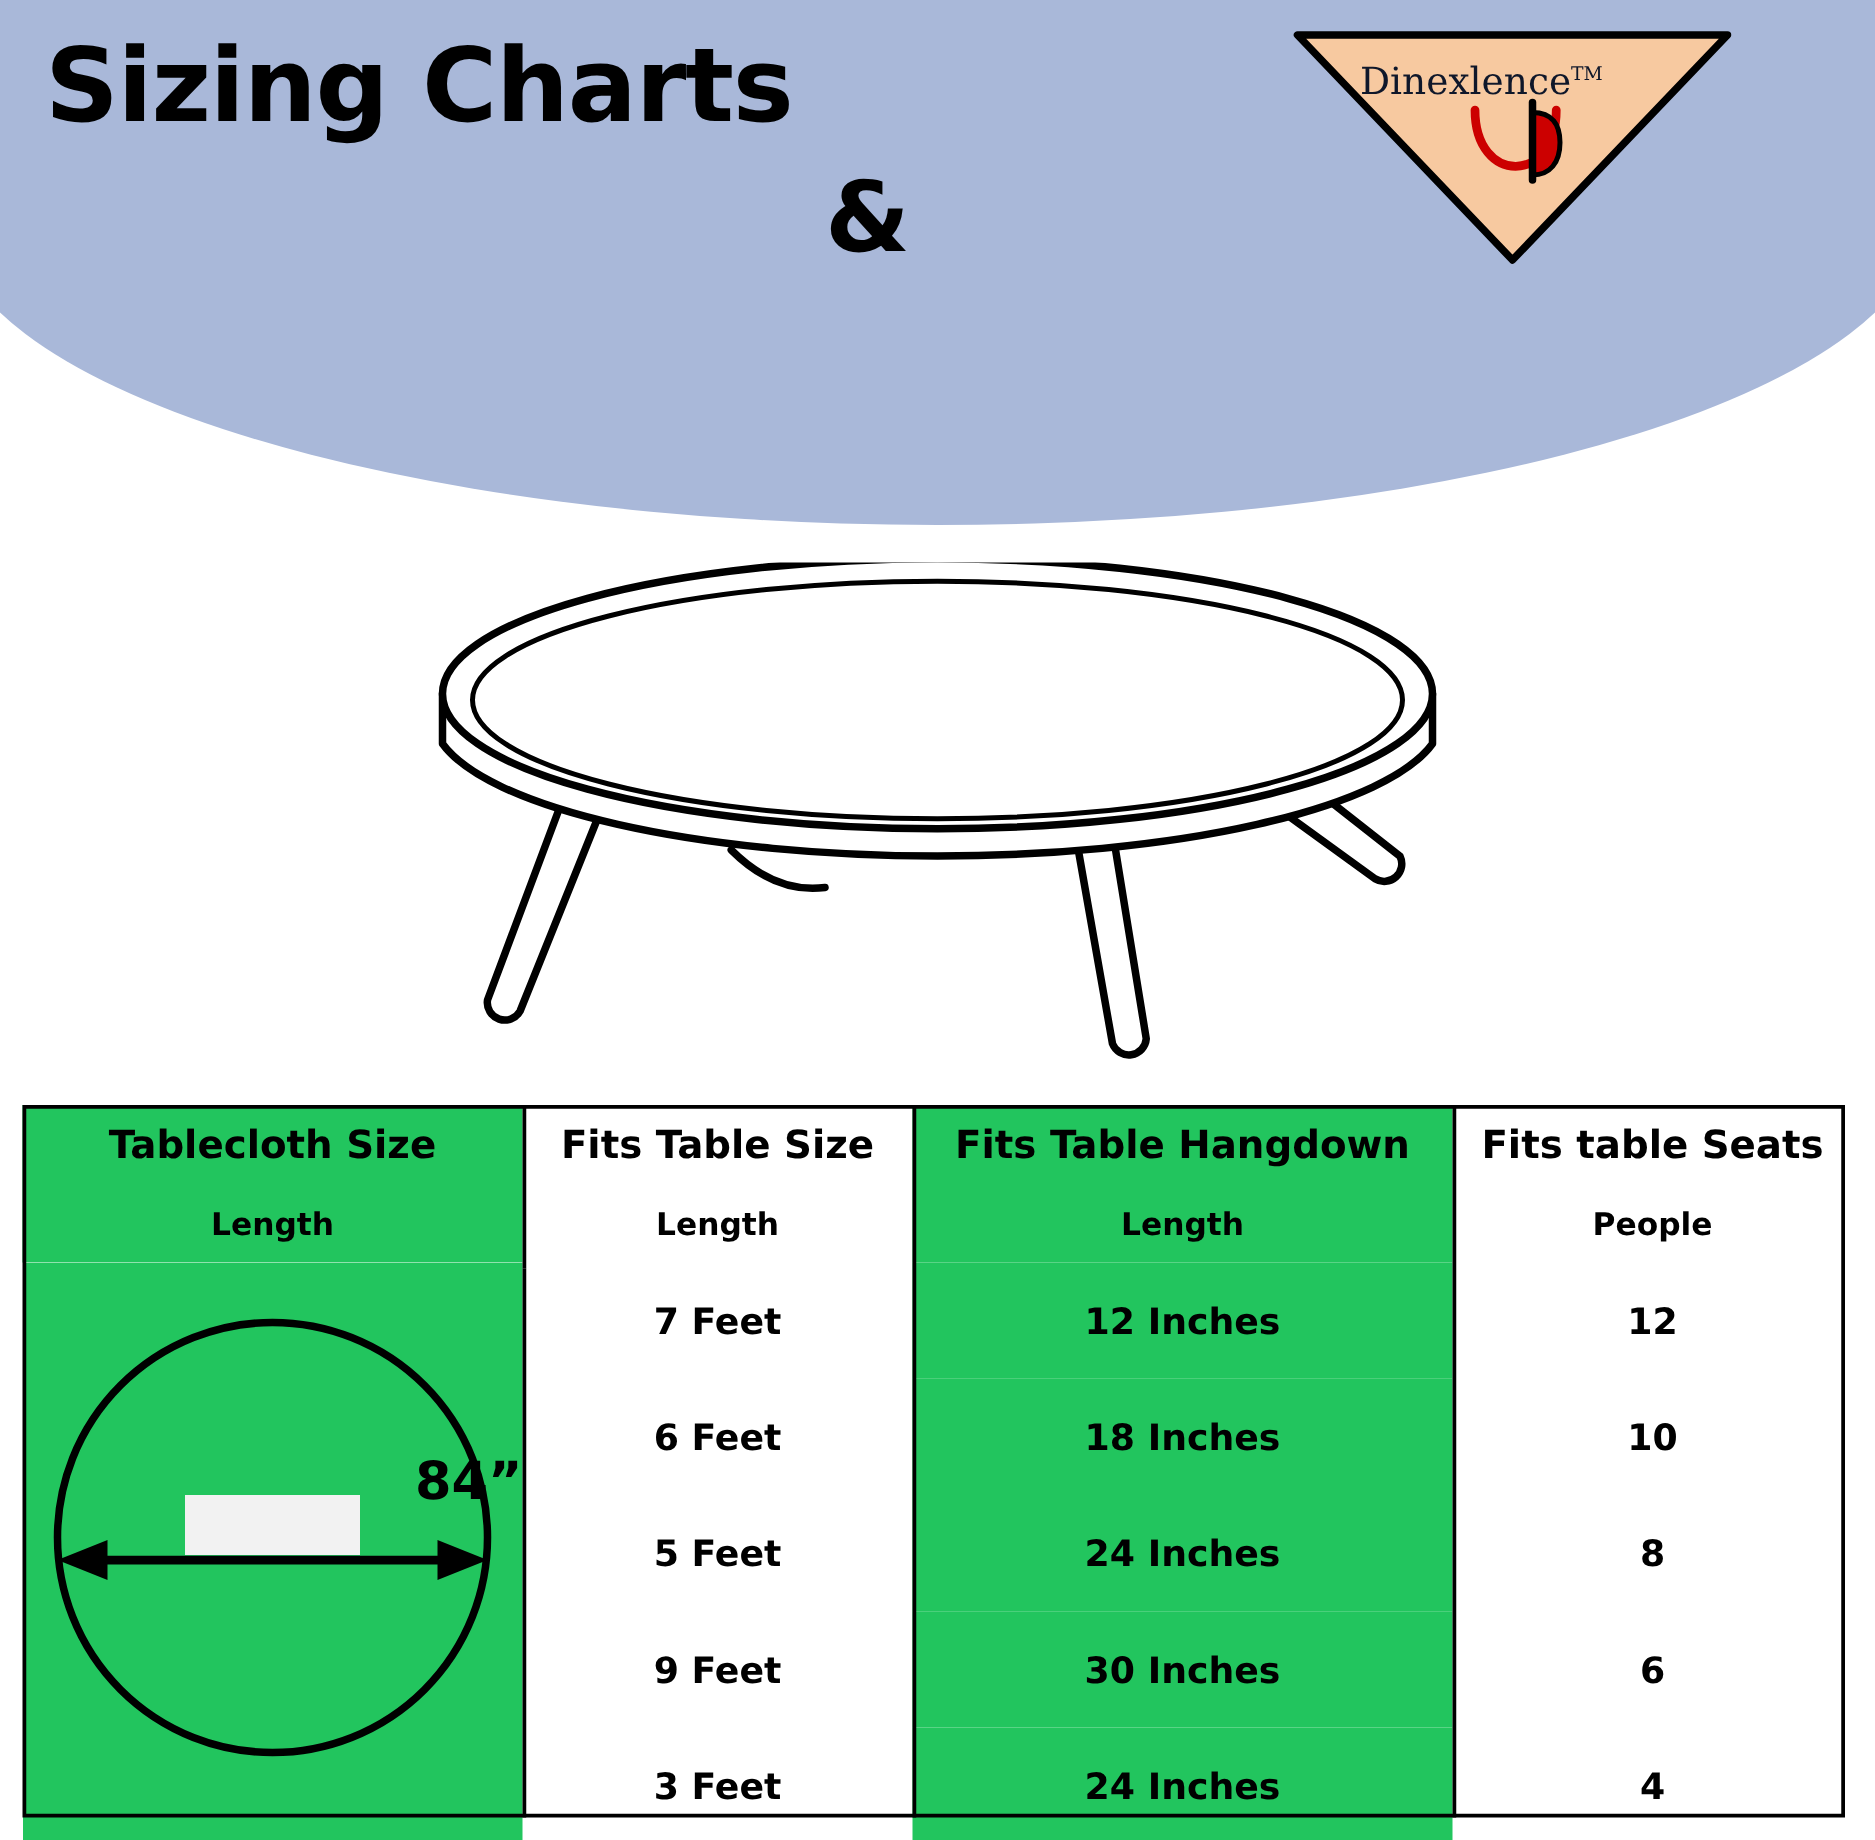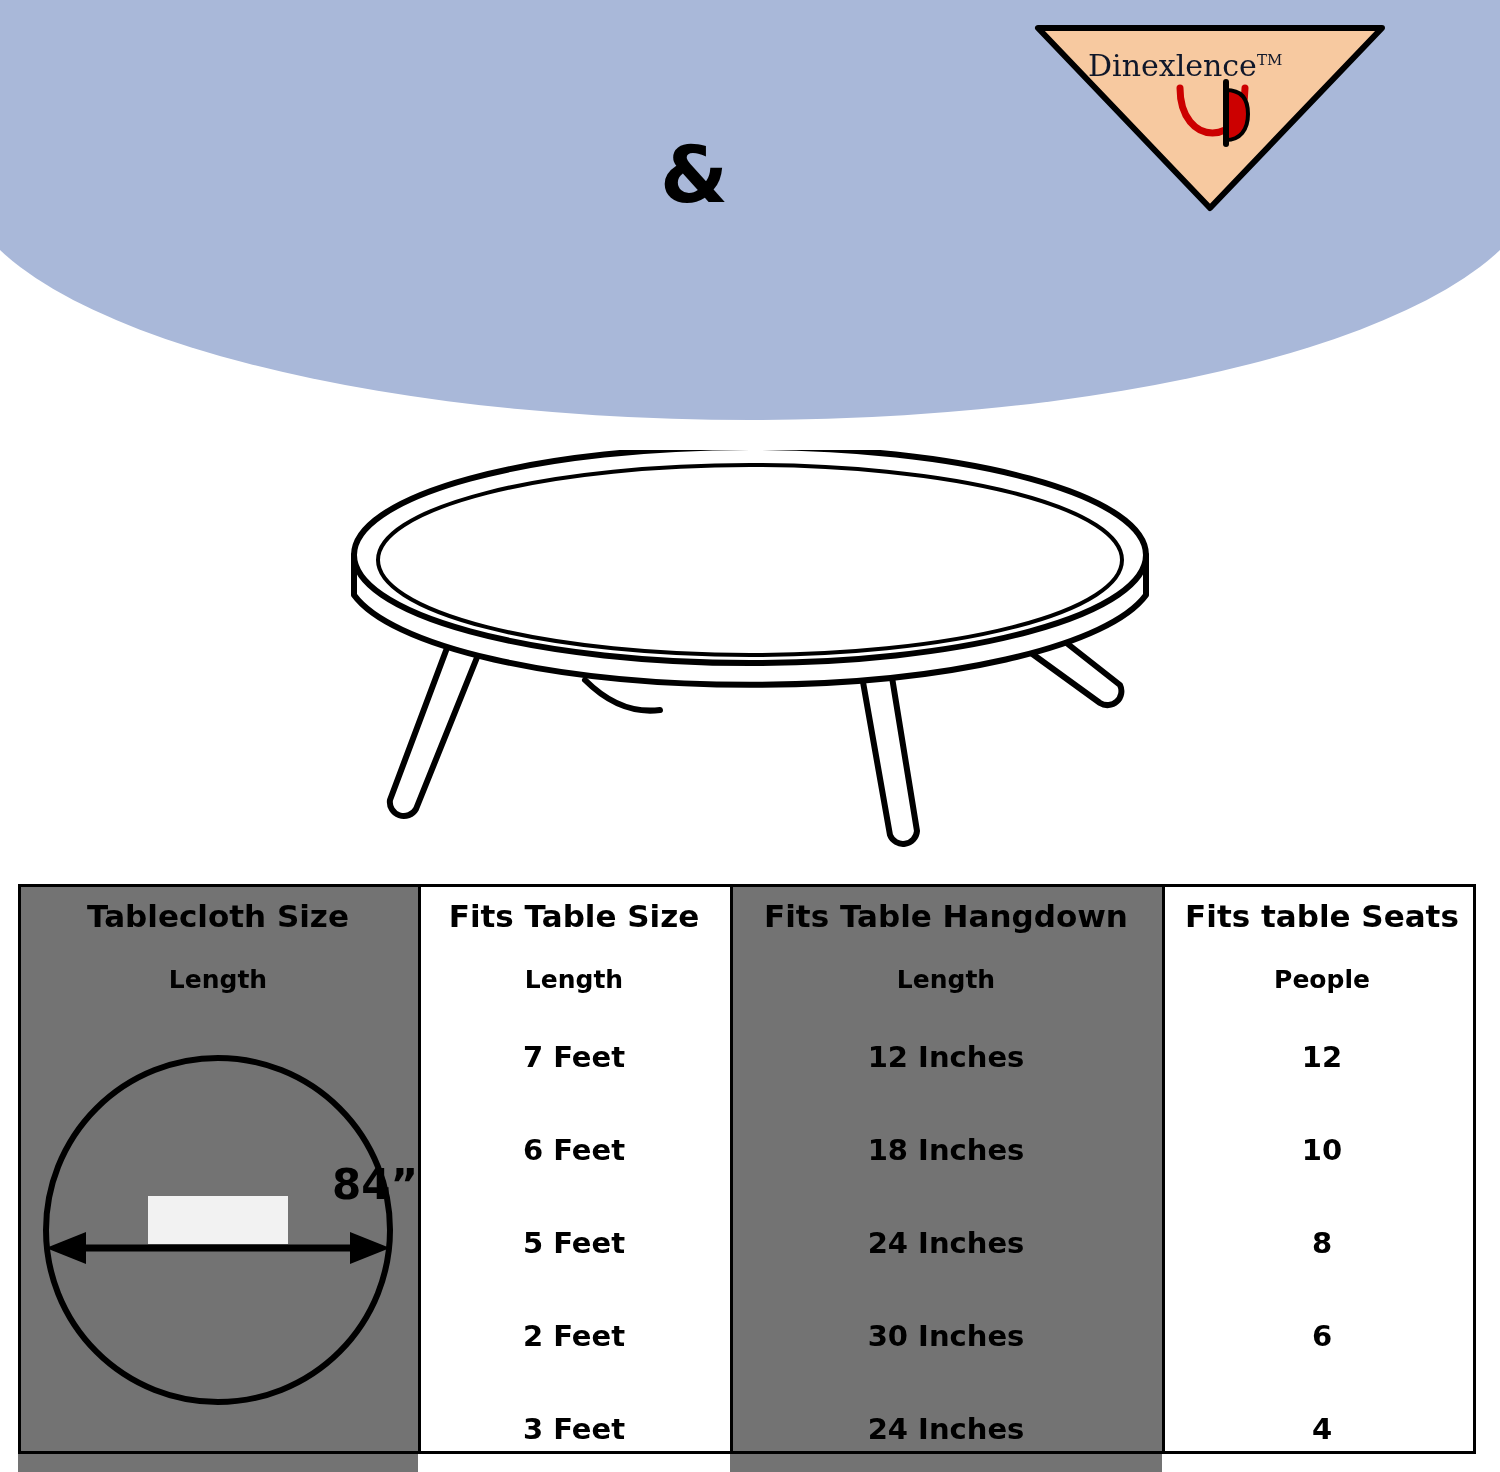--- a/index.html
+++ b/index.html
@@ -113,21 +113,21 @@
     vertical-align: middle;
     font-family: "DejaVu Sans", sans-serif;
     font-weight: bold;
     color: #000;
   }
   .col-1 { width: 400px; }
   .col-2 { width: 312px; }
   .col-3 { width: 432px; }
   .col-4 { width: 320px; }
 
-  .shade { background: #737373; }
+  .shade { background: #22c55e; }
 
   .hdr-row th {
     font-size: 31px;
     height: 64px;
     border-bottom: 3px solid #000;
   }
   .sub-row td {
     font-size: 25px;
     height: 62px;
     border-bottom: 3px solid #000;
@@ -181,20 +181,21 @@
     font-family: "DejaVu Sans", sans-serif;
     color: #000;
   }
 </style>
 </head>
 <body>
 
 <div id="header-banner">
   <div id="header-shape"></div>
   <div id="header-text">
+    <div class="headline" id="headline-1">Sizing Charts</div>
     <div class="headline" id="headline-amp">&amp;</div>
   </div>
 </div>
 
 <div id="logo">
   <svg width="360" height="200" viewBox="0 0 360 200" style="position:absolute;left:0;top:0;">
     <polygon points="8,10 352,10 180,190" fill="#f7c9a0" stroke="#000" stroke-width="6" stroke-linejoin="round"></polygon>
     <path d="M150,70 C150,130 215,130 215,70" fill="none" stroke="#cc0000" stroke-width="7" stroke-linecap="round"></path>
     <path d="M196,72 C212,72 218,82 218,96 C218,112 210,122 196,122 Z" fill="#cc0000" stroke="#000" stroke-width="4"></path>
     <path d="M196,64 L196,126" stroke="#000" stroke-width="6" stroke-linecap="round"></path>
@@ -262,21 +263,21 @@
       <td>6 Feet</td>
       <td class="shade">18 Inches</td>
       <td>10</td>
     </tr>
     <tr class="data-row">
       <td>5 Feet</td>
       <td class="shade">24 Inches</td>
       <td>8</td>
     </tr>
     <tr class="data-row">
-      <td>2 Feet</td>
+      <td>9 Feet</td>
       <td class="shade">30 Inches</td>
       <td>6</td>
     </tr>
     <tr class="data-row">
       <td>3 Feet</td>
       <td class="shade">24 Inches</td>
       <td>4</td>
     </tr>
   </tbody>
 </table>

